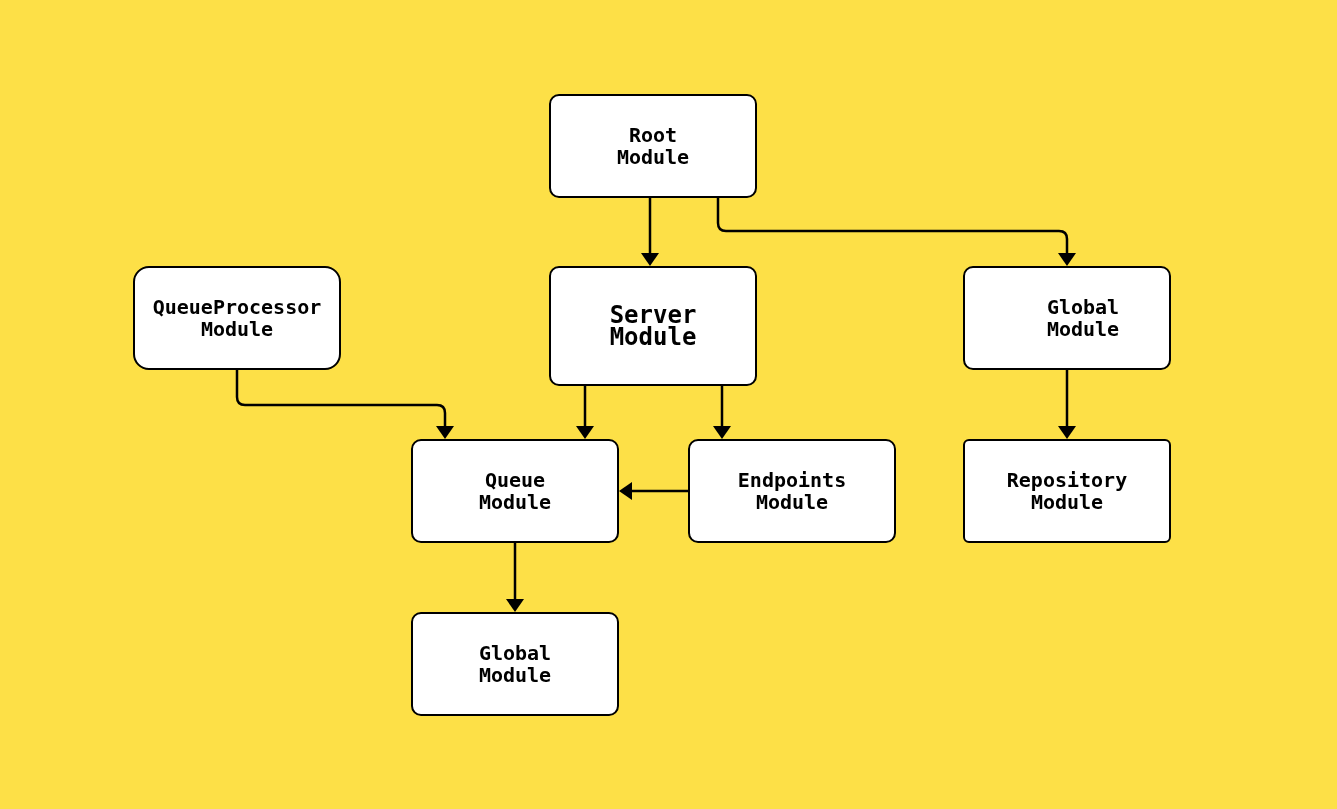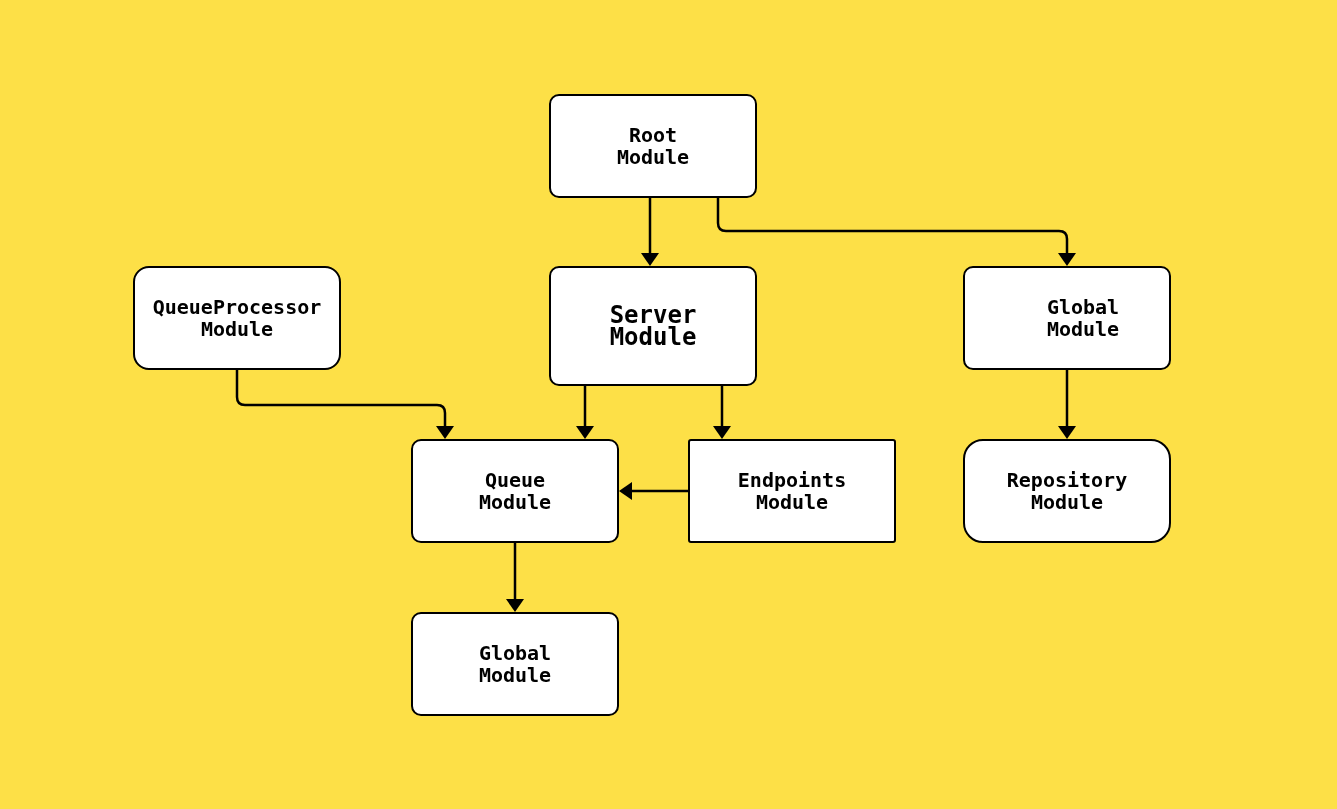--- a/index.html
+++ b/index.html
@@ -93,25 +93,25 @@
         <span class="label-line">Module</span>
       </div>
       <div class="node" style="left: 963px; top: 266px; width: 208px; height: 104px; border-width: 2.5px; border-color: rgb(0, 0, 0); border-radius: 10px; background: rgb(255, 255, 255); color: rgb(0, 0, 0); font-size: 20px; line-height: 22px; padding-left: 32px;">
         <span class="label-line">Global</span>
         <span class="label-line">Module</span>
       </div>
       <div class="node" style="left: 411px; top: 439px; width: 208px; height: 104px; border-width: 2.5px; border-color: rgb(0, 0, 0); border-radius: 10px; background: rgb(255, 255, 255); color: rgb(0, 0, 0); font-size: 20px; line-height: 22px;">
         <span class="label-line">Queue</span>
         <span class="label-line">Module</span>
       </div>
-      <div class="node" style="left: 688px; top: 439px; width: 208px; height: 104px; border-width: 2.5px; border-color: rgb(0, 0, 0); border-radius: 3px; background: rgb(255, 255, 255); color: rgb(0, 0, 0); font-size: 20px; line-height: 22px;">
+      <div class="node" style="left: 688px; top: 439px; width: 208px; height: 104px; border-width: 2.5px; border-color: rgb(0, 0, 0); border-radius: 10px; background: rgb(255, 255, 255); color: rgb(0, 0, 0); font-size: 20px; line-height: 22px;">
         <span class="label-line">Endpoints</span>
         <span class="label-line">Module</span>
       </div>
-      <div class="node" style="left: 963px; top: 439px; width: 208px; height: 104px; border-width: 2.5px; border-color: rgb(0, 0, 0); border-radius: 20px; background: rgb(255, 255, 255); color: rgb(0, 0, 0); font-size: 20px; line-height: 22px;">
+      <div class="node" style="left: 963px; top: 439px; width: 208px; height: 104px; border-width: 2.5px; border-color: rgb(0, 0, 0); border-radius: 6px; background: rgb(255, 255, 255); color: rgb(0, 0, 0); font-size: 20px; line-height: 22px;">
         <span class="label-line">Repository</span>
         <span class="label-line">Module</span>
       </div>
       <div class="node" style="left: 411px; top: 612px; width: 208px; height: 104px; border-width: 2.5px; border-color: rgb(0, 0, 0); border-radius: 10px; background: rgb(255, 255, 255); color: rgb(0, 0, 0); font-size: 20px; line-height: 22px;">
         <span class="label-line">Global</span>
         <span class="label-line">Module</span>
       </div>
     </div>
 </div>
 

